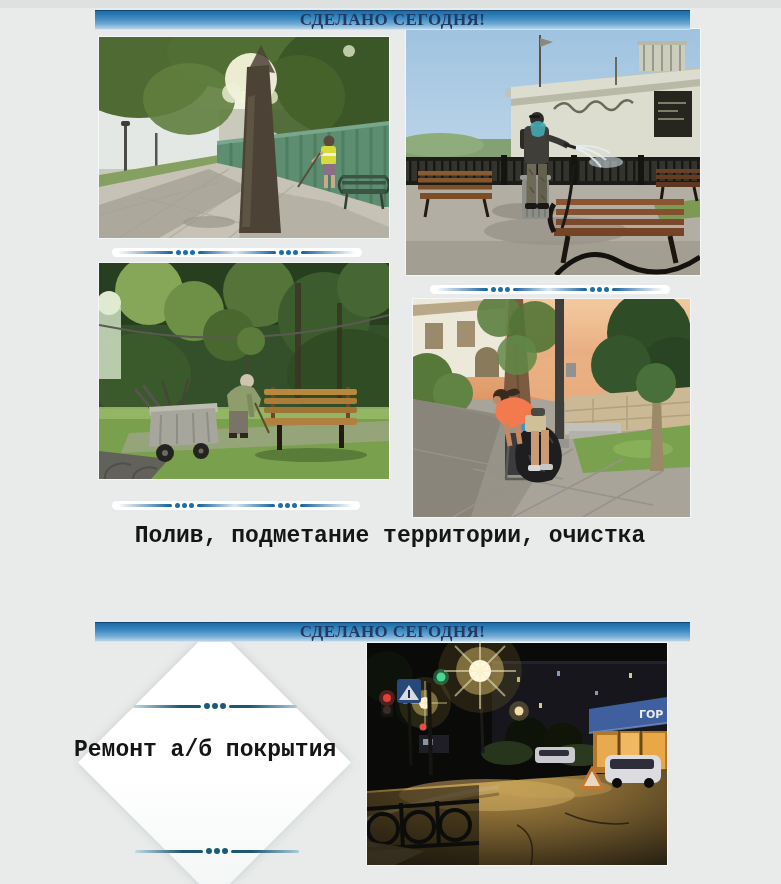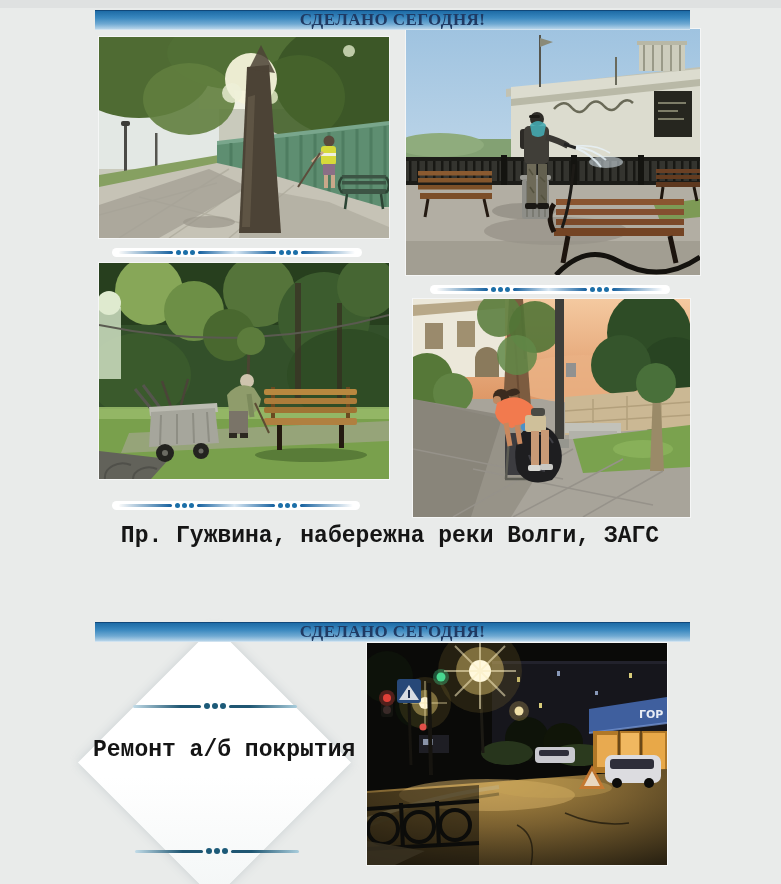--- a/index.html
+++ b/index.html
@@ -41,21 +41,21 @@
   .div-b .dots i{width:6px;height:6px;border-radius:50%;background:#1c5a78;display:block;}
 
   
   .caption{
     position:absolute;left:50px;top:514px;width:680px;z-index:4;
     font-family:"Liberation Mono","DejaVu Sans Mono",monospace;
     font-weight:700;font-size:23px;line-height:28px;color:#151515;
     text-align:center;white-space:nowrap;
   }
   .repair-text{
-    position:absolute;left:93px;top:727px;z-index:7;
+    position:absolute;left:74px;top:727px;z-index:7;
     font-family:"Liberation Mono","DejaVu Sans Mono",monospace;
     font-weight:700;font-size:23px;line-height:31px;color:#151515;
     text-align:center;white-space:nowrap;
   }
 
   
   .diamond{
     position:absolute;left:118px;top:658px;width:193px;height:193px;
     background:linear-gradient(135deg,#ffffff 55%,#f3f6f6);
     transform:rotate(45deg);z-index:1;
@@ -350,21 +350,21 @@
     <span class="seg s2"></span>
       <span class="dots">
         <i></i>
         <i></i>
         <i></i>
       </span>
     <span class="seg s3"></span>
   </div>
 
   <div class="caption">
-    <div>Пр. Гужвина, набережна реки Волги, ЗАГС</div>
+    <div>Полив, подметание территории, очистка</div>
   </div>
 
   <div class="banner" style="top:614px;">
     <span>СДЕЛАНО СЕГОДНЯ!</span>
   </div>
 
   <div class="diamond"></div>
 
   <div class="div-b" style="left:133px;top:695px;width:164px;">
     <span class="seg s1"></span>

